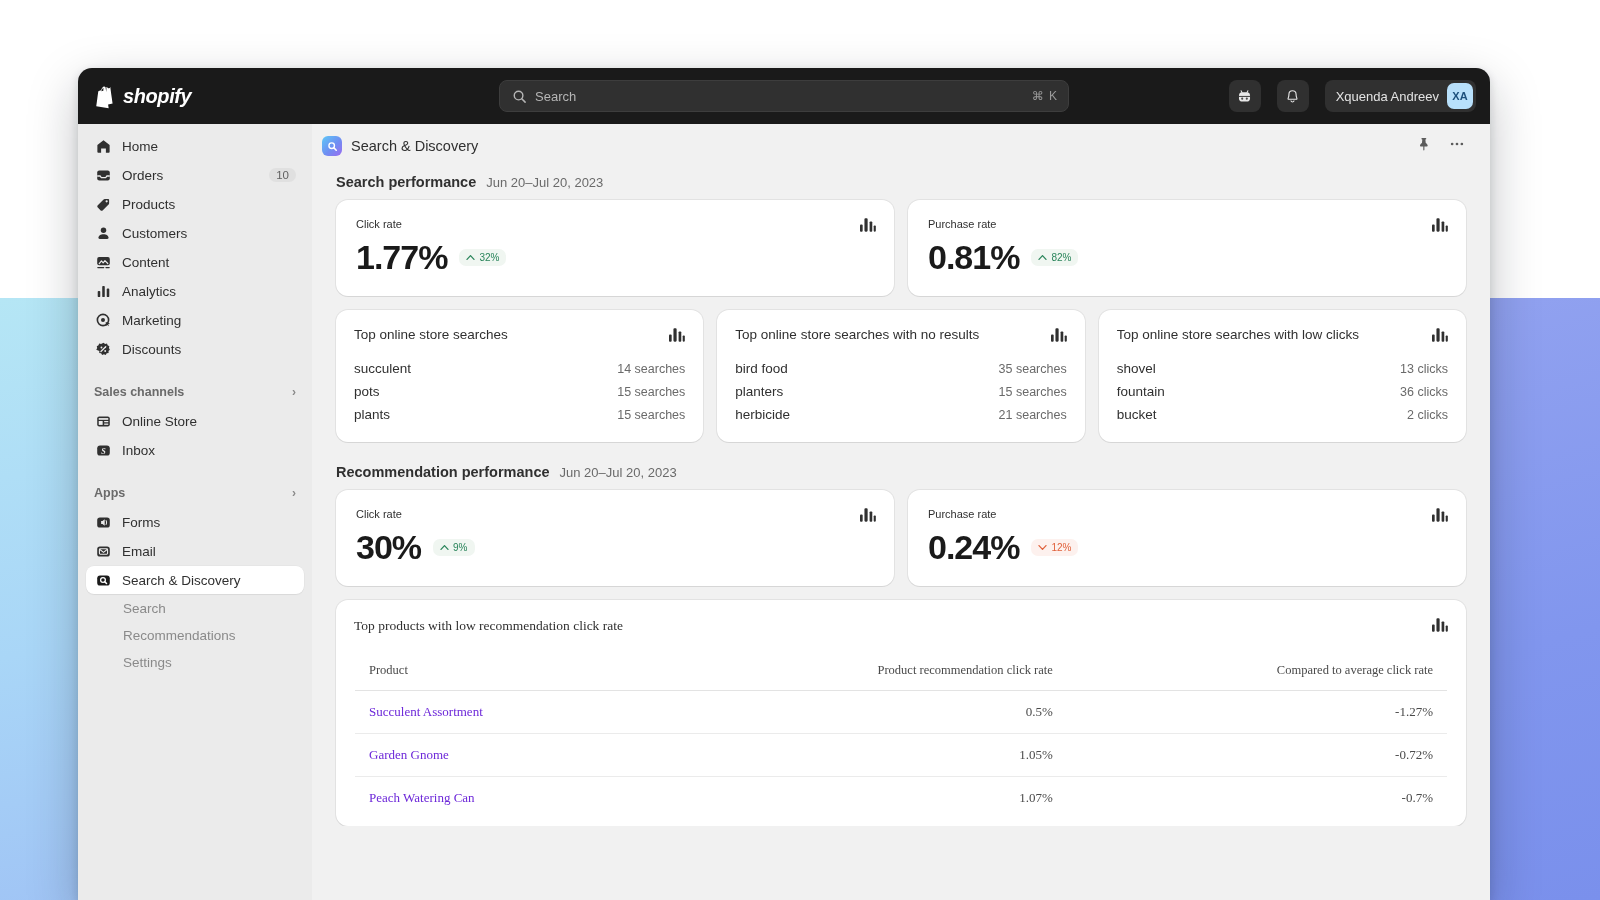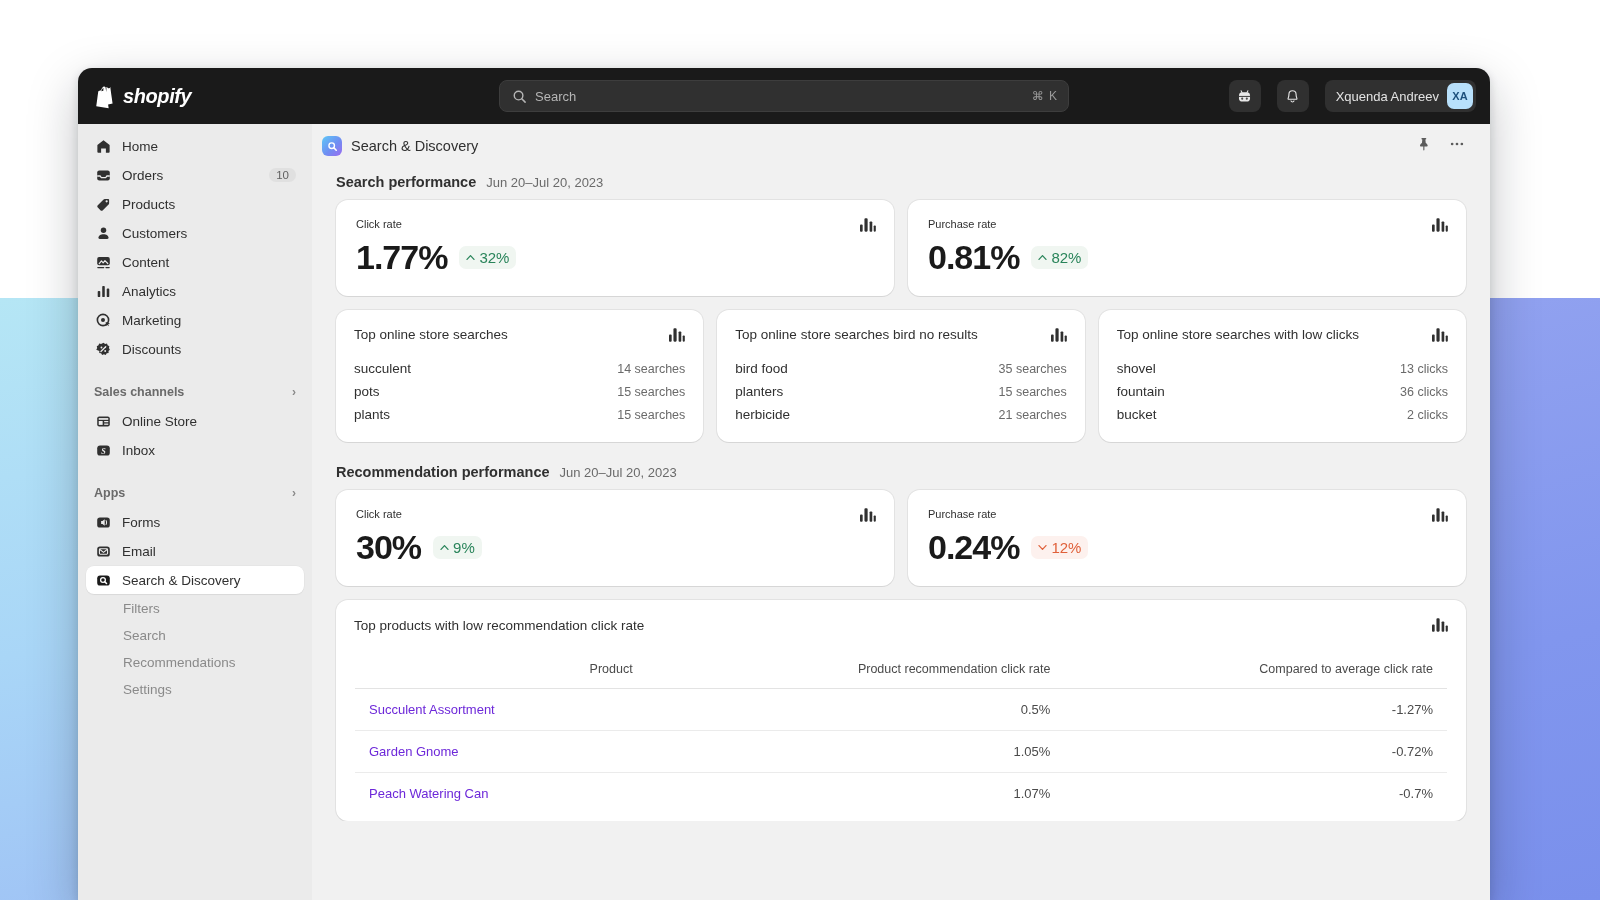--- a/index.html
+++ b/index.html
@@ -160,48 +160,48 @@
     box-shadow: 0 1px 0 rgba(0,0,0,.05), 0 0 0 1px rgba(0,0,0,.06);
   }
 
   .row2 { display: flex; gap: 14px; }
   .metric { flex: 1; padding: 18px 20px 22px 20px; position: relative; }
   .metric .mlabel { font-size: 11px; color: #303030; margin-bottom: 10px; }
   .metric .mrow { display: flex; align-items: center; gap: 12px; }
   .metric .mval { font-size: 34px; font-weight: 600; color: #1a1a1a; letter-spacing: -1px; line-height: 1; }
   .pill {
     display: inline-flex; align-items: center; gap: 4px;
-    font-size: 15px; border-radius: 7px; padding: 3px 7px;
+    font-size: 10px; border-radius: 7px; padding: 3px 7px;
   }
   .pill.up { background: #f0f6f1; color: #29845a; }
   .pill.down { background: #fdf1ee; color: #e0603a; }
   .chart-ico { position: absolute; right: 18px; top: 18px; color: #303030; }
 
   .row3 { display: flex; gap: 14px; margin-top: 14px; }
   .listcard { flex: 1; padding: 16px 18px 16px 18px; position: relative; }
   .lc-title {
     font-size: 13.5px; color: #303030; line-height: 1.38;
     padding-right: 34px; margin-bottom: 12px; min-height: 19px;
   }
   .lc-row {
     display: flex; align-items: center; justify-content: space-between;
     padding: 4px 0; font-size: 13.5px; gap: 20px;
   }
   .lc-term { color: #303030; }
   .lc-count { color: #6a6a6a; font-size: 12.5px; }
 
-  .table-card { margin-top: 14px; padding: 18px 18px 6px 18px; position: relative; }
+  .table-card { margin-top: 14px; padding: 18px 18px 6px 18px; position: relative; font-family: Liberation Serif, serif; }
   .tc-title { font-size: 13.5px; color: #303030; margin-bottom: 16px; }
   .tbl { width: 100%; border-collapse: collapse; border: 1px solid #e3e3e3; border-radius: 10px; overflow: hidden; }
   .tbl th {
     font-size: 12.5px; font-weight: 400; color: #4a4a4a;
     text-align: right; padding: 12px 14px; background: #fff;
     border-bottom: 1px solid #e3e3e3;
   }
-  .tbl th.first { text-align: right; }
+  .tbl th.first { text-align: left; }
   .tbl td {
     font-size: 13px; padding: 13px 14px; text-align: right;
     color: #4a4a4a; border-bottom: 1px solid #ebebeb;
   }
   .tbl td.first { text-align: left; }
   .tbl tr:last-child td { border-bottom: none; }
   .plink { color: #6d28d9; }
 </style>
 </head>
 <body>
@@ -401,23 +401,20 @@
         <span class="ico">
           <svg width="17" height="17" viewBox="0 0 20 20">
               <rect x="2.6" y="4" width="14.8" height="12" rx="3.4" fill="#1a1a1a"></rect>
               <circle cx="9.4" cy="9.4" r="2.8" fill="none" stroke="#ffffff" stroke-width="1.5"></circle>
               <line x1="11.5" y1="11.6" x2="13.6" y2="13.6" stroke="#ffffff" stroke-width="1.7" stroke-linecap="round"></line>
             </svg>
         </span>
         <span class="lbl">Search &amp; Discovery</span>
       </div>
 
-      <div class="subitem">
-        <span>Filters</span>
-      </div>
       <div class="subitem">
         <span>Search</span>
       </div>
       <div class="subitem">
         <span>Recommendations</span>
       </div>
       <div class="subitem">
         <span>Settings</span>
       </div>
     </div>
@@ -518,21 +515,21 @@
               <svg width="16" height="14" viewBox="0 0 18 15">
                   <rect x="0" y="7" width="3" height="8" rx="1" fill="#303030"></rect>
                   <rect x="5" y="0" width="3.6" height="15" rx="1.2" fill="#303030"></rect>
                   <rect x="10.8" y="3.5" width="3" height="11.5" rx="1" fill="#303030"></rect>
                   <rect x="15.4" y="8" width="2.4" height="7" rx=".9" fill="#303030"></rect>
                 </svg>
             </span>
           </div>
 
           <div class="card listcard">
-            <div class="lc-title">Top online store searches bird no results</div>
+            <div class="lc-title">Top online store searches with no results</div>
             <div class="lc-row">
               <span class="lc-term">bird food</span>
               <span class="lc-count">35 searches</span>
             </div>
             <div class="lc-row">
               <span class="lc-term">planters</span>
               <span class="lc-count">15 searches</span>
             </div>
             <div class="lc-row">
               <span class="lc-term">herbicide</span>

